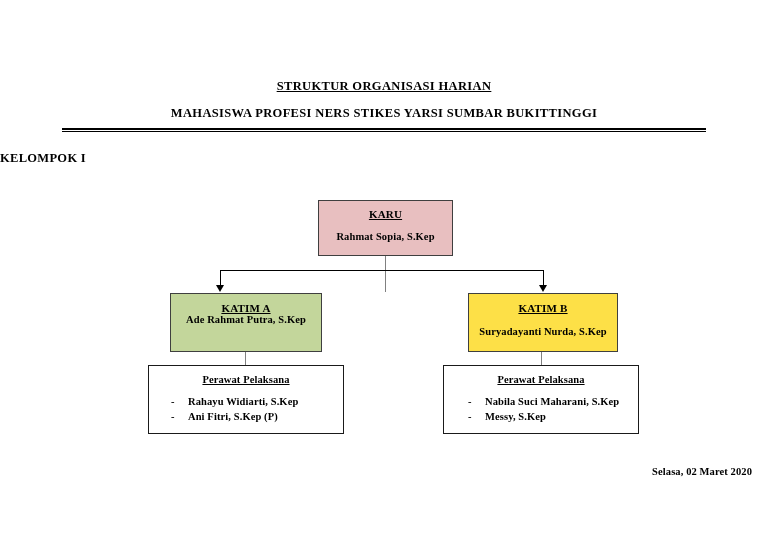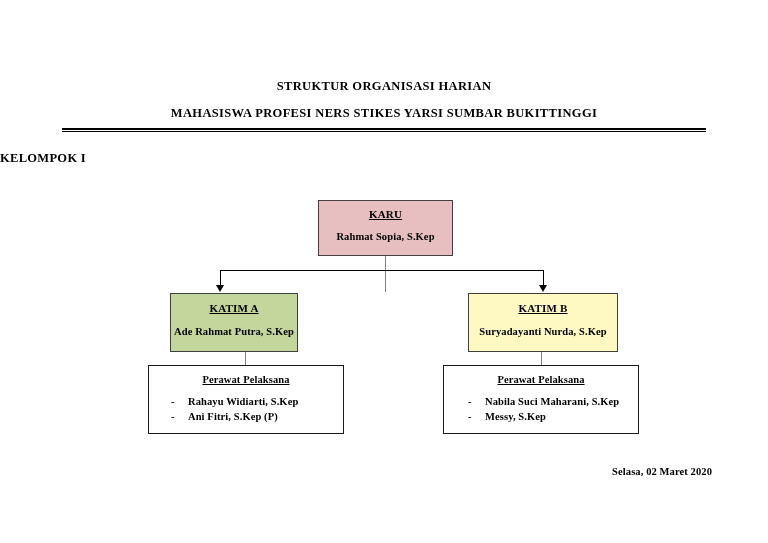--- a/index.html
+++ b/index.html
@@ -28,20 +28,21 @@
     left: 0;
     top: 78px;
     width: 768px;
     text-align: center;
   }
   .title-line-1 {
     font-size: 12.5px;
     font-weight: bold;
     letter-spacing: 0.35px;
     line-height: 16px;
+    text-decoration: underline;
   }
   .title-line-2 {
     font-size: 12.5px;
     font-weight: bold;
     letter-spacing: 0.35px;
     line-height: 16px;
     margin-top: 11px;
   }
   .double-rule {
     position: absolute;
@@ -105,34 +106,34 @@
     height: 56px;
     background: #e8bfc0;
     border-color: #3f3f3f;
   }
   #karu-node .node-title { margin-top: 7px; }
   #karu-node .node-name  { margin-top: 11px; }
 
   #katim-a-node {
     left: 170px;
     top: 293px;
-    width: 128px;
+    width: 152px;
     height: 59px;
     background: #c3d69b;
     border-color: #3f3f3f;
   }
   #katim-a-node .node-title { margin-top: 8px; }
-  #katim-a-node .node-name  { margin-top: 12px; }
+  #katim-a-node .node-name  { }
 
   #katim-b-node {
     left: 468px;
     top: 293px;
     width: 150px;
     height: 59px;
-    background: #fef9c3;
+    background: #fde047;
     border-color: #3f3f3f;
   }
   #katim-b-node .node-title { margin-top: 8px; }
   #katim-b-node .node-name  { margin-top: 12px; }
 
   .staff-box {
     position: absolute;
     box-sizing: border-box;
     border: 1.3px solid #1a1a1a;
     background: #ffffff;
@@ -208,20 +209,21 @@
   
   .date-line {
     position: absolute;
     left: 0;
     top: 466px;
     width: 712px;
     text-align: right;
     font-size: 10.5px;
     font-weight: bold;
     letter-spacing: 0.1px;
+    padding-left: 40px;
   }
 </style>
 </head>
 <body>
 
 <div class="page">
 
   <div class="header-block">
     <div class="title-line-1">STRUKTUR ORGANISASI HARIAN</div>
     <div class="title-line-2">MAHASISWA PROFESI NERS STIKES YARSI SUMBAR BUKITTINGGI</div>

